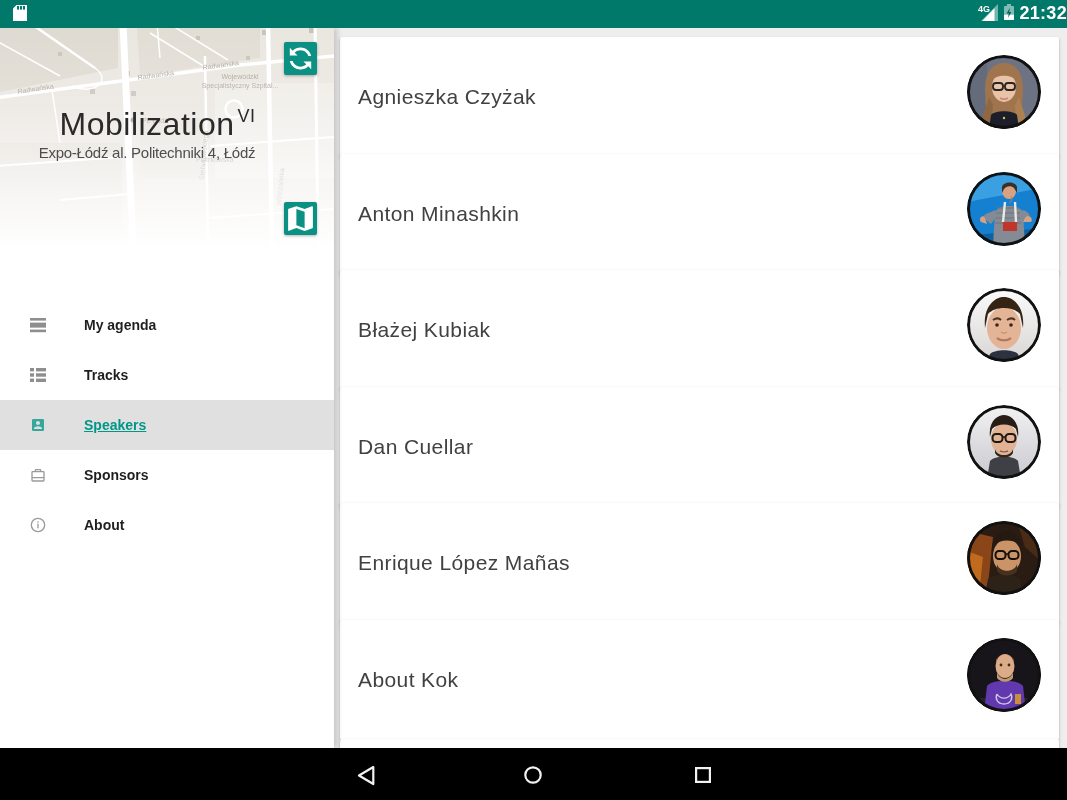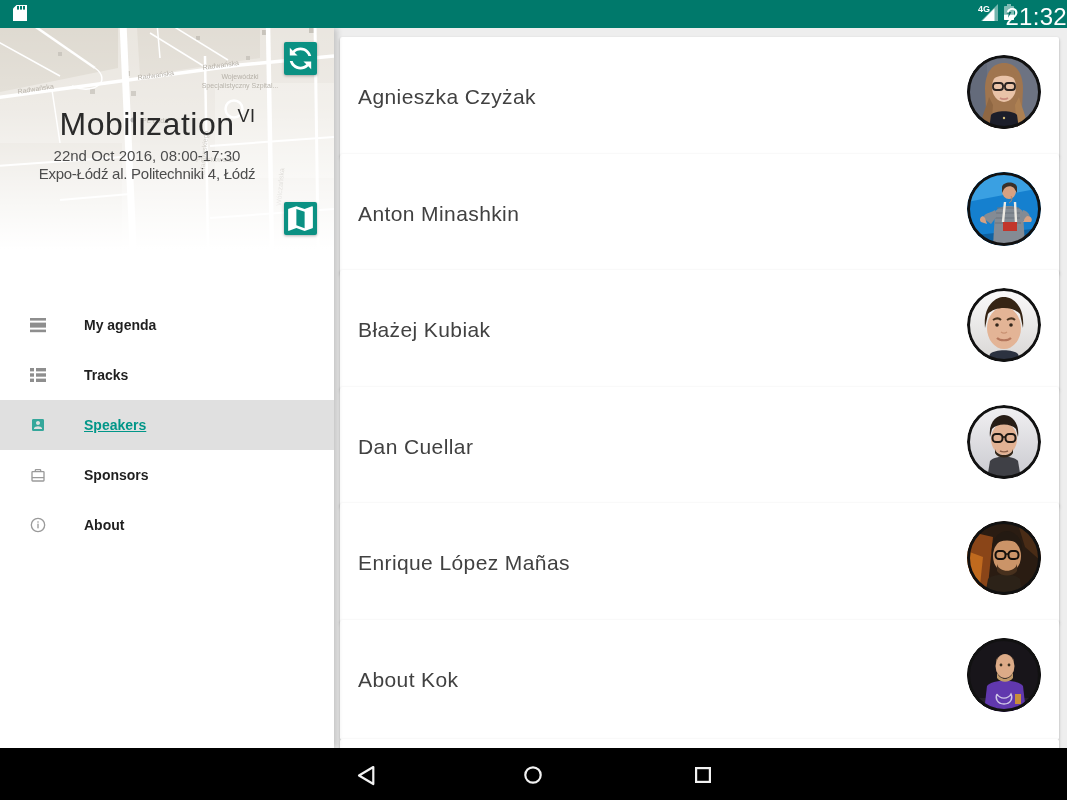--- a/index.html
+++ b/index.html
@@ -2,21 +2,21 @@
 <html><head>
 <meta charset="utf-8">
 <style>
   * { margin:0; padding:0; box-sizing:border-box; }
   html,body { width:1067px; height:800px; overflow:hidden; background:#fff;
     font-family:"Liberation Sans", sans-serif; -webkit-font-smoothing:antialiased; }
   .abs { position:absolute; }
 
   
   #statusbar { position:absolute; left:0; top:0; width:1067px; height:28px; background:#00796b; z-index:50;padding-left:24px; }
-  #clock { position:absolute; right:0px; top:3px; color:#fff; font-size:24px; font-weight:normal; letter-spacing:0.3px; }
+  #clock { position:absolute; right:0px; top:3px; color:#fff; font-size:18px; font-weight:bold; letter-spacing:0.3px; }
 
   
   #listpanel { position:absolute; left:334px; top:28px; width:733px; height:720px; background:#eeeeee; }
   .card { position:absolute; left:6px; width:719px; height:120px; background:#fff; border-radius:2px;
     box-shadow:0 1px 2px rgba(0,0,0,0.22), 0 2px 4px rgba(0,0,0,0.12); }
   .card .name { position:absolute; left:18px; top:50%; transform:translateY(-50%);
     font-size:21px; color:#414141; letter-spacing:0.4px; white-space:nowrap; }
   .card .ava { position:absolute; right:18px; top:18px; width:74px; height:74px; border-radius:50%;
     overflow:hidden; }
 
@@ -285,21 +285,20 @@
         <text x="204" y="152" transform="rotate(-85 204 152)">Stefanowskiego</text>
         <text x="281" y="178" transform="rotate(-85 281 178)">Wólczańska</text>
         <text x="142" y="95">PŁ Łódź</text>
         <text x="196" y="134">Piotrkowska</text>
       </g>
       <circle cx="133" cy="92" r="2.5" fill="#8d8c8c"></circle>
       <rect x="0" y="0" width="334" height="280" fill="url(#fade)"></rect>
     </svg>
     <div id="headertxt">
       <div id="title">Mobilization<span id="supvi">VI</span></div>
-      <div id="dateline">22nd Oct 2016, 08:00-17:30</div>
       <div id="addrline">Expo-Łódź al. Politechniki 4, Łódź</div>
     </div>
     <div class="fab" style="top:14px;">
       <svg width="33" height="33" viewBox="0 0 24 24">
           <g transform="rotate(-45 12 12)">
             <path fill="#fff" d="M12 4V1L8 5l4 4V6c3.31 0 6 2.69 6 6 0 1.01-.25 1.97-.7 2.8l1.46 1.46C19.54 15.03 20 13.57 20 12c0-4.42-3.58-8-8-8zm0 14c-3.31 0-6-2.69-6-6 0-1.01.25-1.97.7-2.8L5.24 7.74C4.46 8.97 4 10.43 4 12c0 4.42 3.58 8 8 8v3l4-4-4-4v3z"></path>
           </g>
         </svg>
     </div>
     <div class="fab" style="top:174px;">

